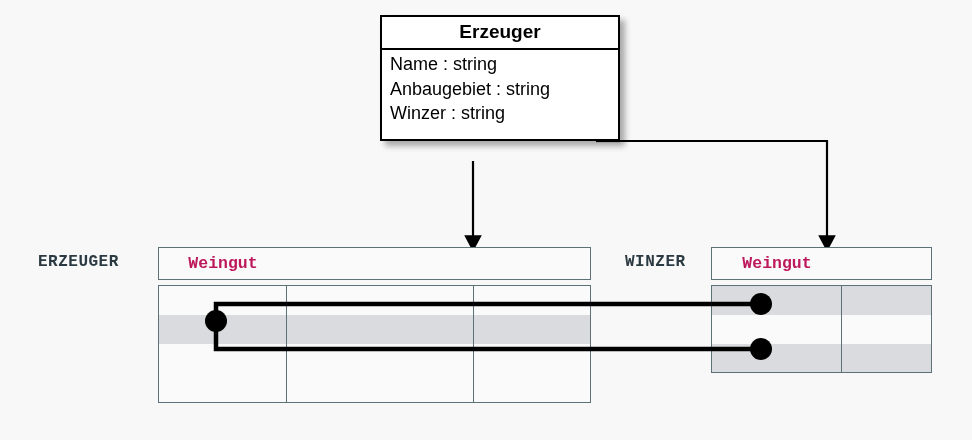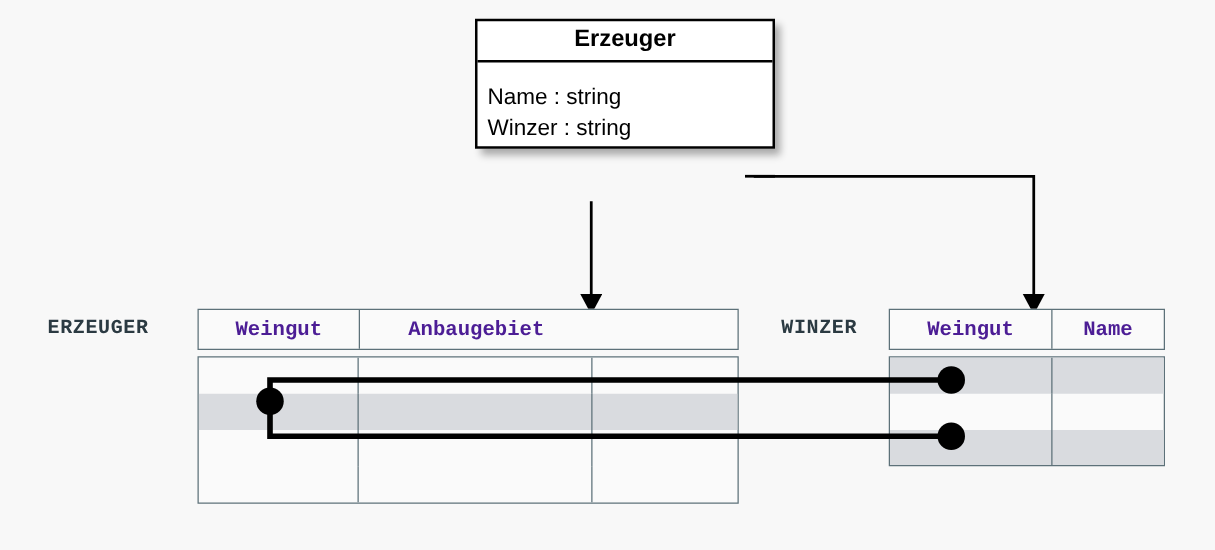--- a/index.html
+++ b/index.html
@@ -32,22 +32,21 @@
     text-align: center;
     font-weight: bold;
     font-size: 19px;
     line-height: 26px;
     padding: 2px 0 3px 0;
     border-bottom: 2px solid #000000;
     color: #000;
     font-family: "Liberation Sans", sans-serif;
   }
   #uml-attributes {
-    padding: 2px 0 3px 8px;
-    margin-top: 13px;
+    padding: 2px 0 13px 8px;
   }
   .uml-attr {
     font-size: 18px;
     line-height: 24.5px;
     white-space: nowrap;
     color: #000;
     font-family: "Liberation Sans", sans-serif;
   }
 
   
@@ -80,21 +79,21 @@
     display: flex;
     border: 1px solid #5d7179;
     background: #fafafa;
     box-sizing: border-box;
     z-index: 3;
   }
   .tbl-header .cell {
     font-family: "Liberation Mono", monospace;
     font-weight: bold;
     font-size: 16.5px;
-    color: #4c1d95;
+    color: #be185d;
     display: flex;
     align-items: center;
     justify-content: center;
     box-sizing: border-box;
     height: 100%;
     white-space: nowrap;
   }
   .tbl-header .cell + .cell { border-left: 1px solid #5d7179; }
 
   .tbl-body {
@@ -141,20 +140,21 @@
 </style>
 </head>
 <body>
 
 <div id="canvas">
 
   <div id="uml-class">
     <div id="uml-class-name">Erzeuger</div>
     <div id="uml-attributes">
       <div class="uml-attr">Name : string</div>
+      <div class="uml-attr">Anbaugebiet : string</div>
       <div class="uml-attr">Winzer : string</div>
     </div>
   </div>
 
   <svg class="overlay" id="arrows-layer">
     <defs>
       <marker id="arrowhead" markerWidth="9" markerHeight="9" refX="2.2" refY="4" orient="auto" markerUnits="strokeWidth">
         <path d="M0,0 L0,8 L7.5,4 z" fill="#000000"></path>
       </marker>
     </defs>
@@ -162,21 +162,20 @@
     <path d="M 473,161 L 473,240" stroke="#000000" stroke-width="2.2" fill="none" marker-end="url(#arrowhead)"></path>
 
     <path d="M 603,141 L 827,141 L 827,240" stroke="#000000" stroke-width="2.2" fill="none" marker-end="url(#arrowhead)"></path>
     <line x1="596" y1="141" x2="620" y2="141" stroke="#000000" stroke-width="2.2"></line>
   </svg>
 
   <div class="table-label" id="erzeuger-label">ERZEUGER</div>
 
   <div class="tbl-header" id="erzeuger-header">
     <div class="cell c0">Weingut</div>
-    <div class="cell c1">Anbaugebiet</div>
   </div>
 
   <div class="tbl-body" id="erzeuger-body">
     <div class="row">
       <div class="cell c0"></div>
       <div class="cell c1"></div>
       <div class="cell c2"></div>
     </div>
     <div class="row shaded">
       <div class="cell c0"></div>
@@ -192,21 +191,20 @@
       <div class="cell c0"></div>
       <div class="cell c1"></div>
       <div class="cell c2"></div>
     </div>
   </div>
 
   <div class="table-label" id="winzer-label">WINZER</div>
 
   <div class="tbl-header" id="winzer-header">
     <div class="cell c0">Weingut</div>
-    <div class="cell c1">Name</div>
   </div>
 
   <div class="tbl-body" id="winzer-body">
     <div class="row shaded">
       <div class="cell c0"></div>
       <div class="cell c1"></div>
     </div>
     <div class="row">
       <div class="cell c0"></div>
       <div class="cell c1"></div>

